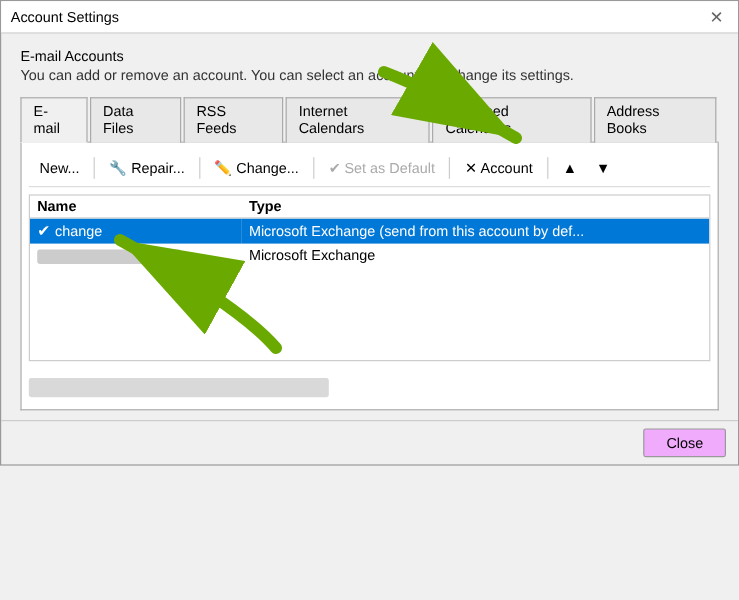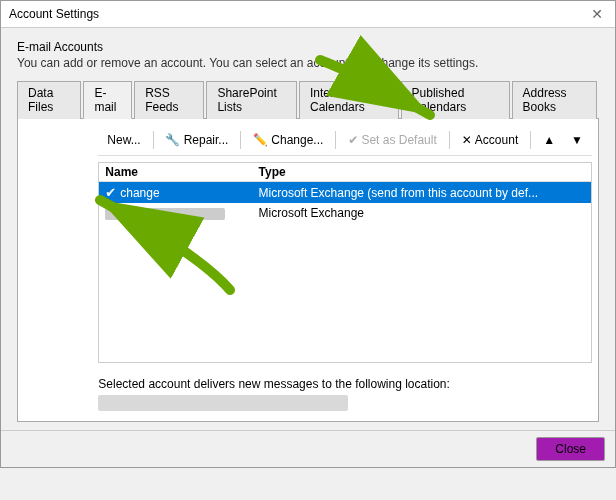--- a/index.html
+++ b/index.html
@@ -1,20 +1,20 @@
 <!DOCTYPE html>
 <html><head>
   <meta charset="utf-8">
   <style>
     * { box-sizing: border-box; margin: 0; padding: 0; font-family: 'Segoe UI', Tahoma, Arial, sans-serif; font-size: 12px; }
     body { background: #f0f0f0; width: 616px; height: 500px; overflow: hidden; }
     
     .window {
       width: 616px;
-      height: 468px;
+      height: 388px;
       background: #f0f0f0;
       border: 1px solid #999;
       display: flex;
       flex-direction: column;
     }
     
     .title-bar {
       background: #fff;
       border-bottom: 1px solid #ccc;
       padding: 6px 8px;
@@ -82,21 +82,20 @@
     }
     
     .tab-panel {
       border: 1px solid #aaa;
       border-top: none;
       background: #fff;
       flex: 1;
       display: flex;
       flex-direction: column;
       padding: 6px;
-      align-items: flex-end;
     }
     
     .toolbar {
       display: flex;
       align-items: center;
       gap: 2px;
       padding: 4px 2px;
       border-bottom: 1px solid #ddd;
       margin-bottom: 6px;
     }
@@ -199,21 +198,21 @@
     
     .footer {
       display: flex;
       justify-content: flex-end;
       padding: 6px 10px;
       border-top: 1px solid #ccc;
     }
     
     .close-btn {
       padding: 4px 18px;
-      background: #a21caf;
+      background: #f0abfc;
       border: 1px solid #999;
       cursor: pointer;
       font-size: 12px;
       border-radius: 2px;
     }
 
     
     .arrows-overlay {
       position: absolute;
       pointer-events: none;
@@ -239,24 +238,23 @@
   </div>
 
   <div class="content-area">
 
     <div>
       <div class="section-title">E-mail Accounts</div>
       <div class="section-desc">You can add or remove an account. You can select an account and change its settings.</div>
     </div>
 
     <div class="tabs-container">
+      <div class="tab active">E-mail</div>
       <div class="tab">Data Files</div>
-      <div class="tab active">E-mail</div>
       <div class="tab">RSS Feeds</div>
-      <div class="tab">SharePoint Lists</div>
       <div class="tab">Internet Calendars</div>
       <div class="tab">Published Calendars</div>
       <div class="tab">Address Books</div>
     </div>
 
     <div class="tab-panel">
       <div class="panel-content">
 
         <div class="toolbar">
           <button class="toolbar-btn">New...</button>
@@ -307,21 +305,20 @@
                 <td>
                   <span class="blurred-text"></span>
                 </td>
                 <td>Microsoft Exchange</td>
               </tr>
             </tbody>
           </table>
         </div>
 
         <div class="bottom-section">
-          <div class="bottom-label">Selected account delivers new messages to the following location:</div>
           <div class="bottom-value-box"></div>
         </div>
 
       </div>
     </div>
 
   </div>
 
   <div class="footer">
     <button class="close-btn">Close</button>

